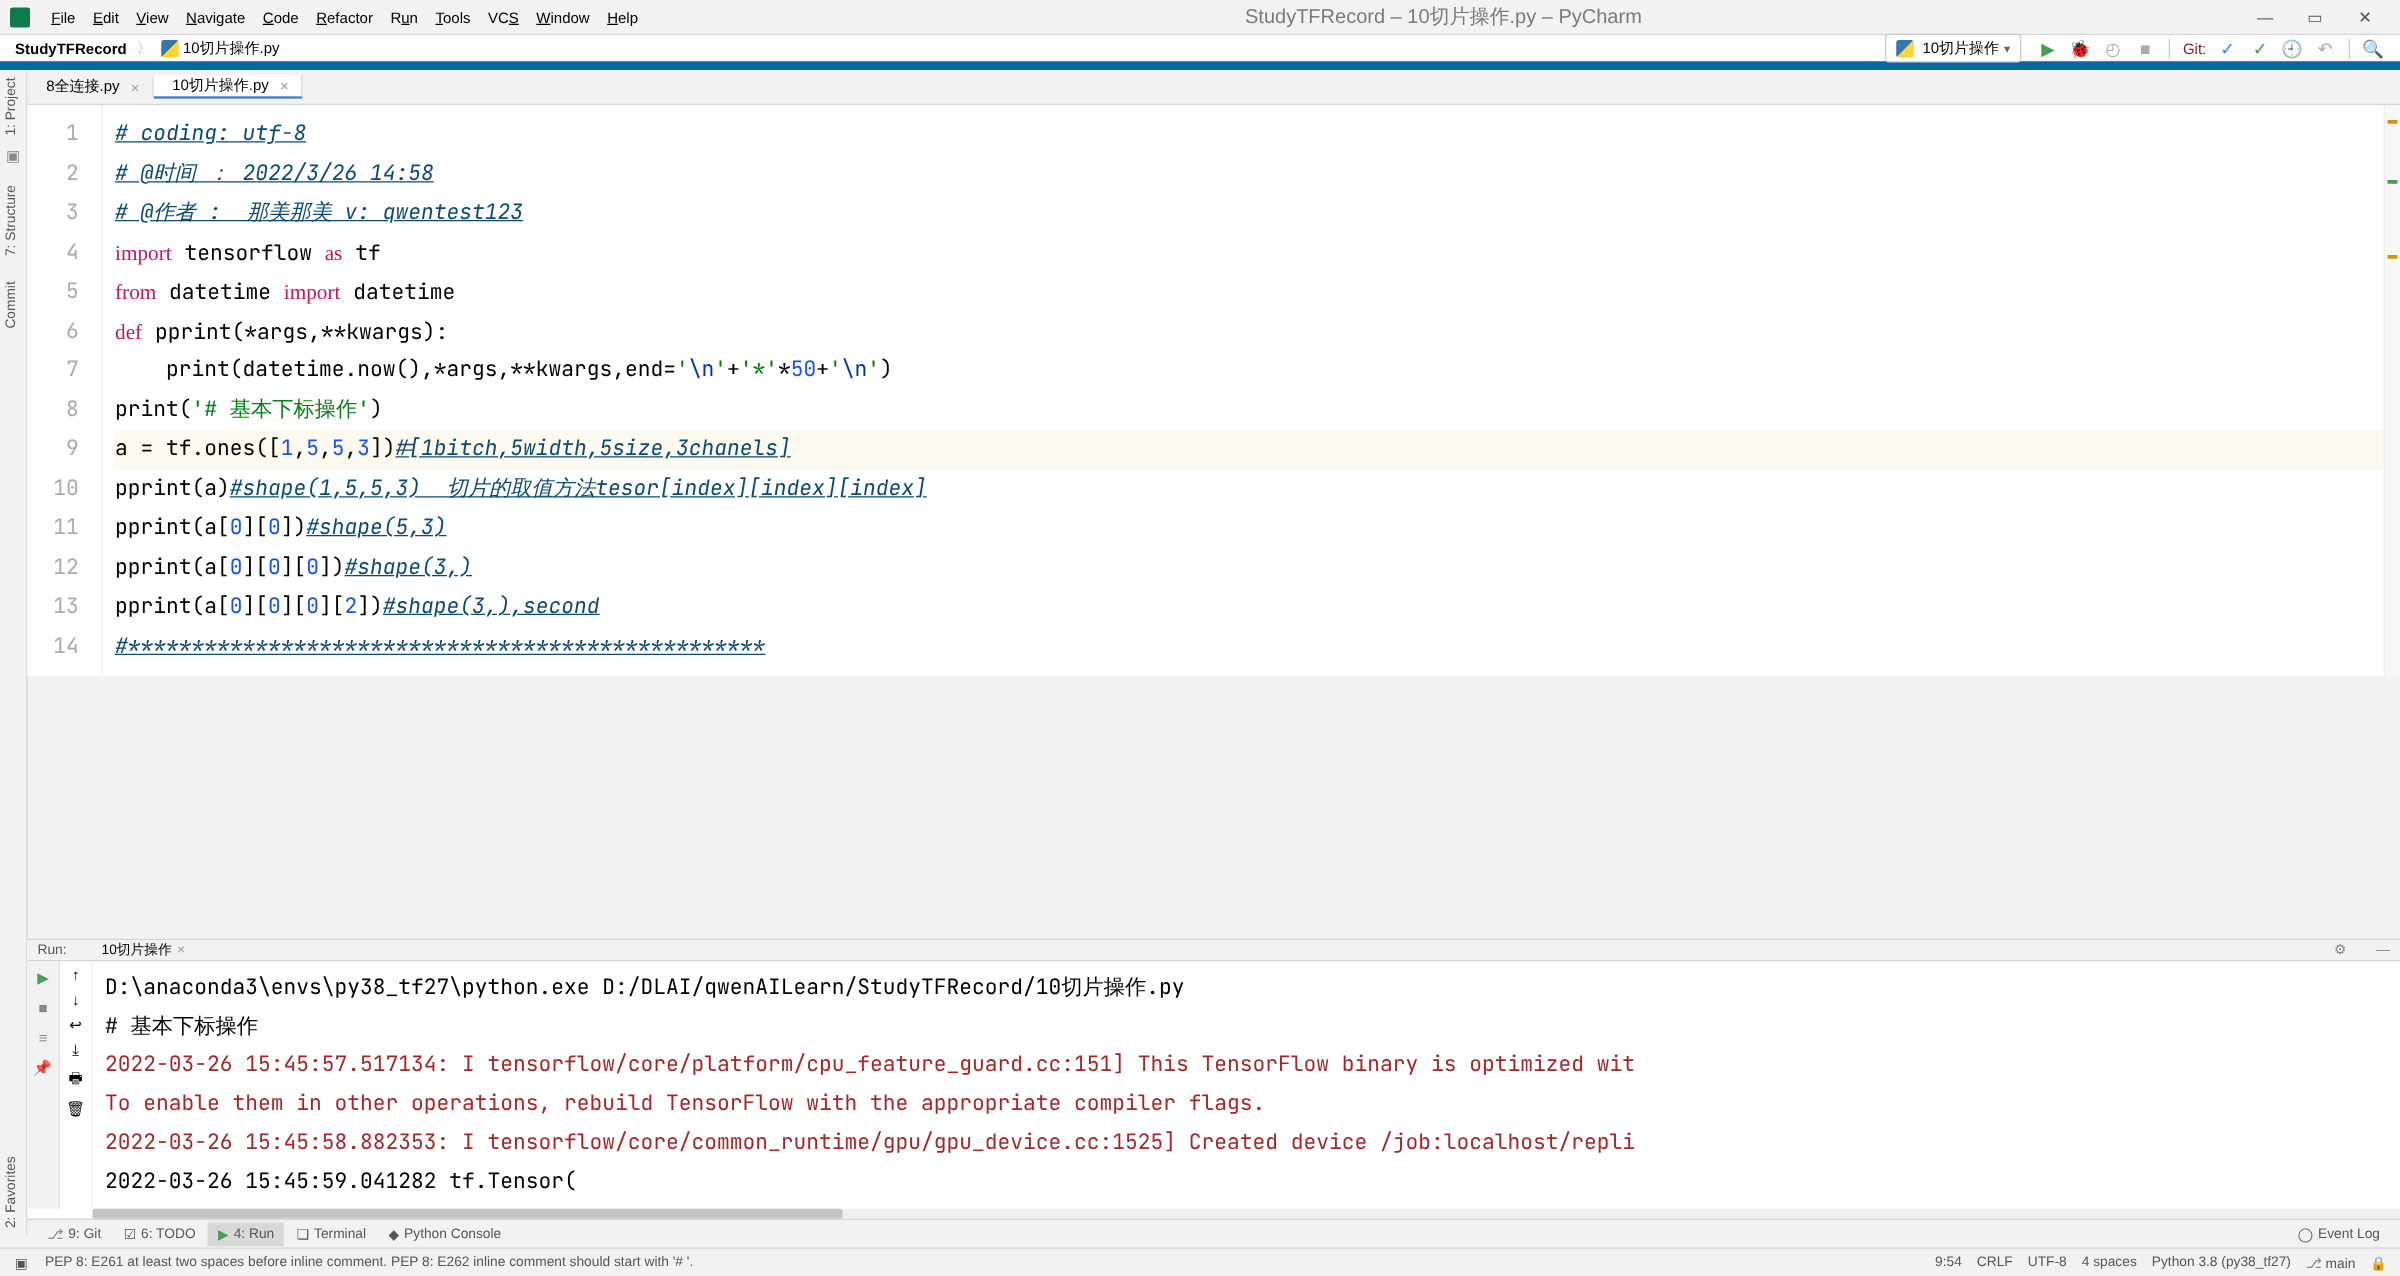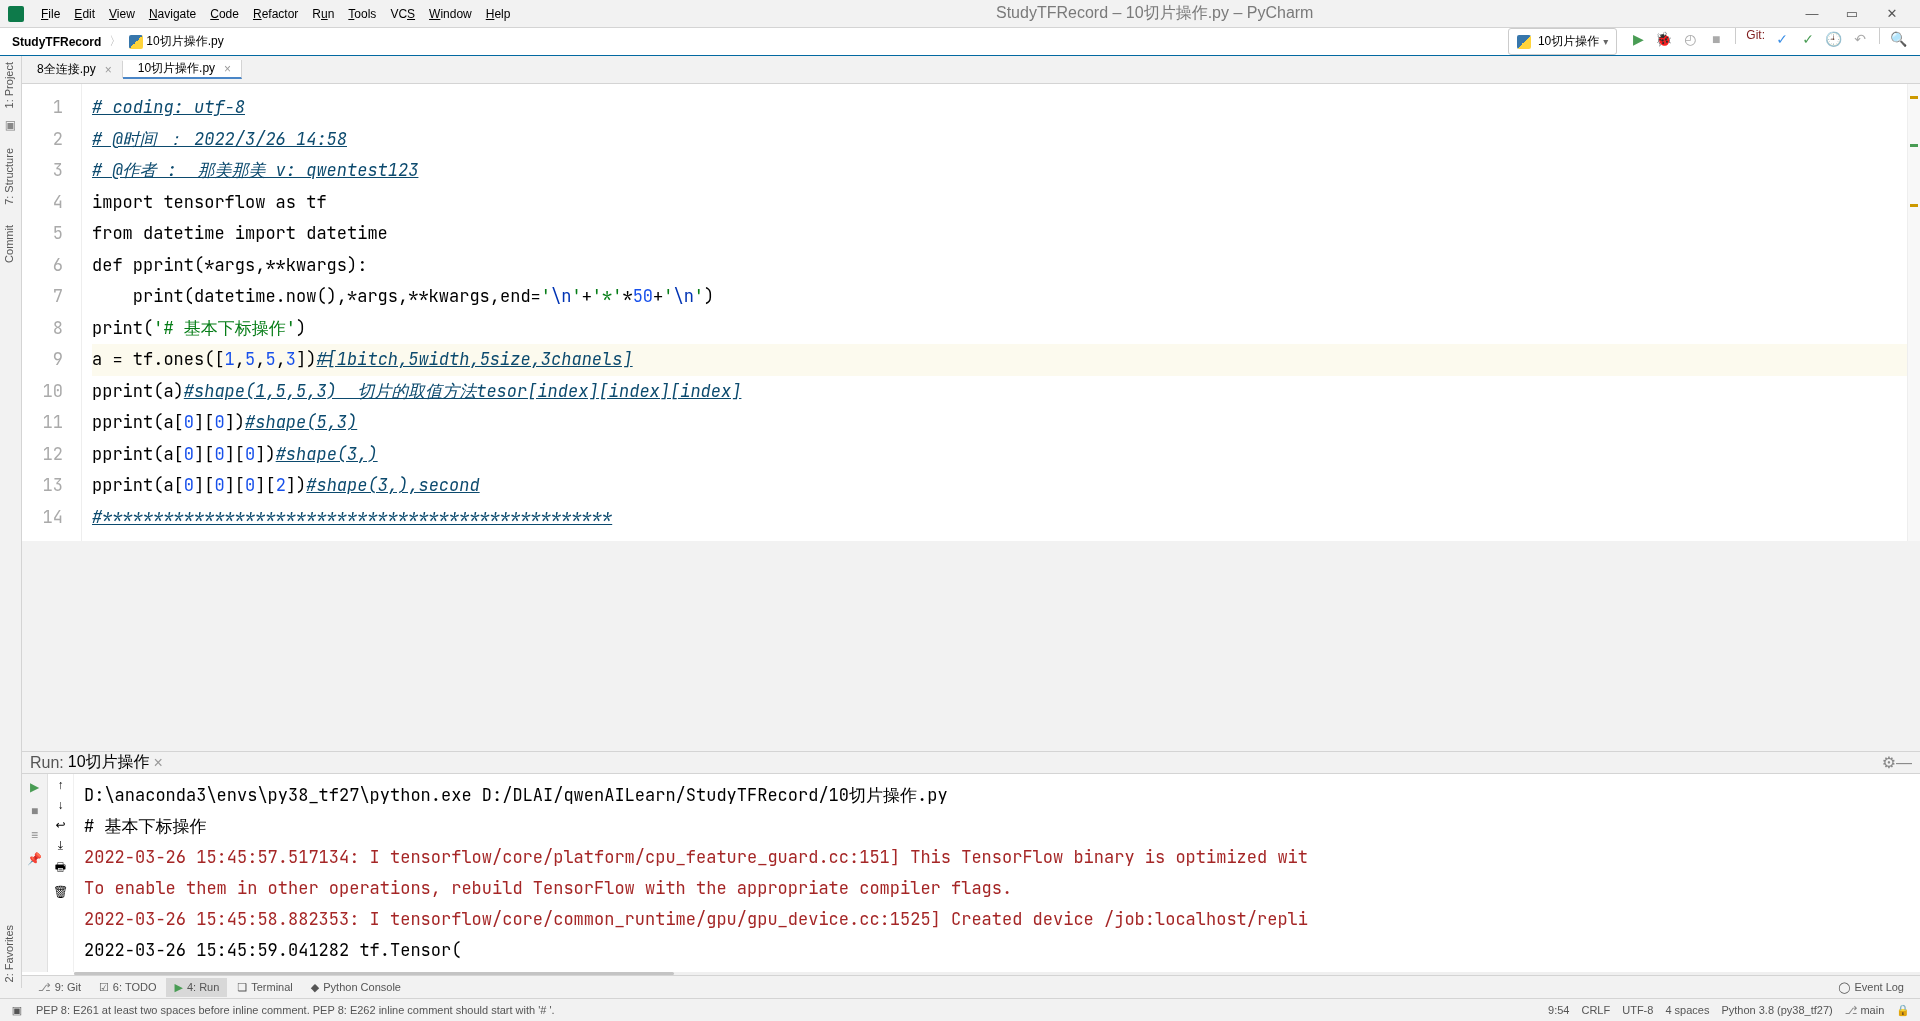--- a/index.html
+++ b/index.html
@@ -7,21 +7,21 @@
 
 
 .titlebar { height: 28px; background: #f2f2f2; display: flex; align-items: center; padding: 0 8px; border-bottom: 1px solid #d4d4d4; }
 .titlebar .app-icon { width: 16px; height: 16px; background: #0d7a4a; border-radius: 2px; margin-right: 10px; }
 .titlebar .menu-item { padding: 0 7px; cursor: pointer; color: #000; }
 .titlebar .menu-item u { text-decoration: underline; }
 .titlebar .title-text { flex: 1; text-align: center; color: #7a7a7a; font-size: 16px; }
 .titlebar .win-ctrl { width: 40px; text-align: center; cursor: pointer; color: #555; font-size: 13px; }
 
 
-.toolbar { height: 28px; background: #fff; border-bottom: 1px solid #0369a1; display: flex; padding: 0 8px; }
+.toolbar { height: 28px; background: #fff; border-bottom: 7px solid #0369a1; display: flex; align-items: center; padding: 0 8px; }
 .toolbar .breadcrumb { display: flex; align-items: center; gap: 4px; font-size: 12px; }
 .toolbar .breadcrumb .bc-item { padding: 1px 4px; }
 .toolbar .breadcrumb .bc-item.bold { font-weight: bold; }
 .toolbar .breadcrumb .bc-sep { color: #aaa; }
 .toolbar .py-icon { display: inline-block; width: 14px; height: 14px; background: linear-gradient(135deg, #3776ab 50%, #ffd43b 50%); border-radius: 2px; margin-right: 3px; vertical-align: middle; }
 .toolbar .spacer { flex: 1; }
 .toolbar .run-config { border: 1px solid #ccc; border-radius: 3px; padding: 2px 8px; display: flex; align-items: center; gap: 4px; cursor: pointer; background: #fff; margin-right: 8px; }
 .toolbar .run-config .dd { color: #666; font-size: 10px; }
 .toolbar .tb-btn { width: 22px; height: 22px; display: flex; align-items: center; justify-content: center; cursor: pointer; font-size: 14px; margin: 0 2px; }
 .toolbar .tb-btn.green { color: #499c54; }
@@ -46,29 +46,29 @@
 .editor .code { flex: 1; padding: 8px 0 0 10px; line-height: 31.5px; white-space: pre; color: #000; }
 .editor .code .line { height: 31.5px; }
 .editor .code .line.hl { background: #fcfaee; }
 .editor .scrollbar { width: 13px; background: #f8f8f8; border-left: 1px solid #eee; position: relative; }
 .editor .scrollbar .mark { position: absolute; width: 8px; height: 3px; left: 2px; }
 .editor .scrollbar .mark.y { background: #cc9900; }
 .editor .scrollbar .mark.g { background: #499c54; }
 
 
 .cm-comment { color: #0c4a6e; font-style: italic; text-decoration: underline; }
-.cm-keyword { color: #000000; }
+.cm-keyword { color: #be185d; font-family: Liberation Serif, serif; }
 .cm-string { color: #067d17; }
 .cm-number { color: #1750eb; }
 .cm-def { color: #000; }
 .cm-esc { color: #0033b3; }
 
 
 .runpanel { position: absolute; left: 22px; right: 0; bottom: 46px; height: 224px; background: #fff; border-top: 1px solid #d4d4d4; display: flex; flex-direction: column; }
-.runpanel .rp-head { height: 26px; background: #f2f2f2; border-bottom: 1px solid #d4d4d4; display: flex; align-items: center; padding: 0 8px; gap: 0; font-size: 16px; }
+.runpanel .rp-head { height: 26px; background: #f2f2f2; border-bottom: 1px solid #d4d4d4; display: flex; align-items: center; padding: 0 8px; gap: 24px; font-size: 11px; }
 .runpanel .rp-head .rp-title { color: #555; }
 .runpanel .rp-head .rp-tab { display: flex; align-items: center; gap: 4px; }
 .runpanel .rp-head .rp-tab .close { color: #999; }
 .runpanel .rp-head .rp-spacer { flex: 1; }
 .runpanel .rp-head .rp-gear { color: #888; cursor: pointer; }
 .runpanel .rp-body { flex: 1; display: flex; }
 .runpanel .rp-side { width: 26px; background: #f2f2f2; border-right: 1px solid #e0e0e0; display: flex; flex-direction: column; align-items: center; padding-top: 4px; gap: 6px; }
 .runpanel .rp-side .rp-btn { width: 18px; height: 18px; display: flex; align-items: center; justify-content: center; color: #888; cursor: pointer; font-size: 12px; }
 .runpanel .rp-side .rp-btn.green { color: #499c54; }
 .runpanel .rp-side2 { width: 26px; background: #fff; border-right: 1px solid #f0f0f0; display: flex; flex-direction: column; align-items: center; padding-top: 4px; gap: 6px; }

